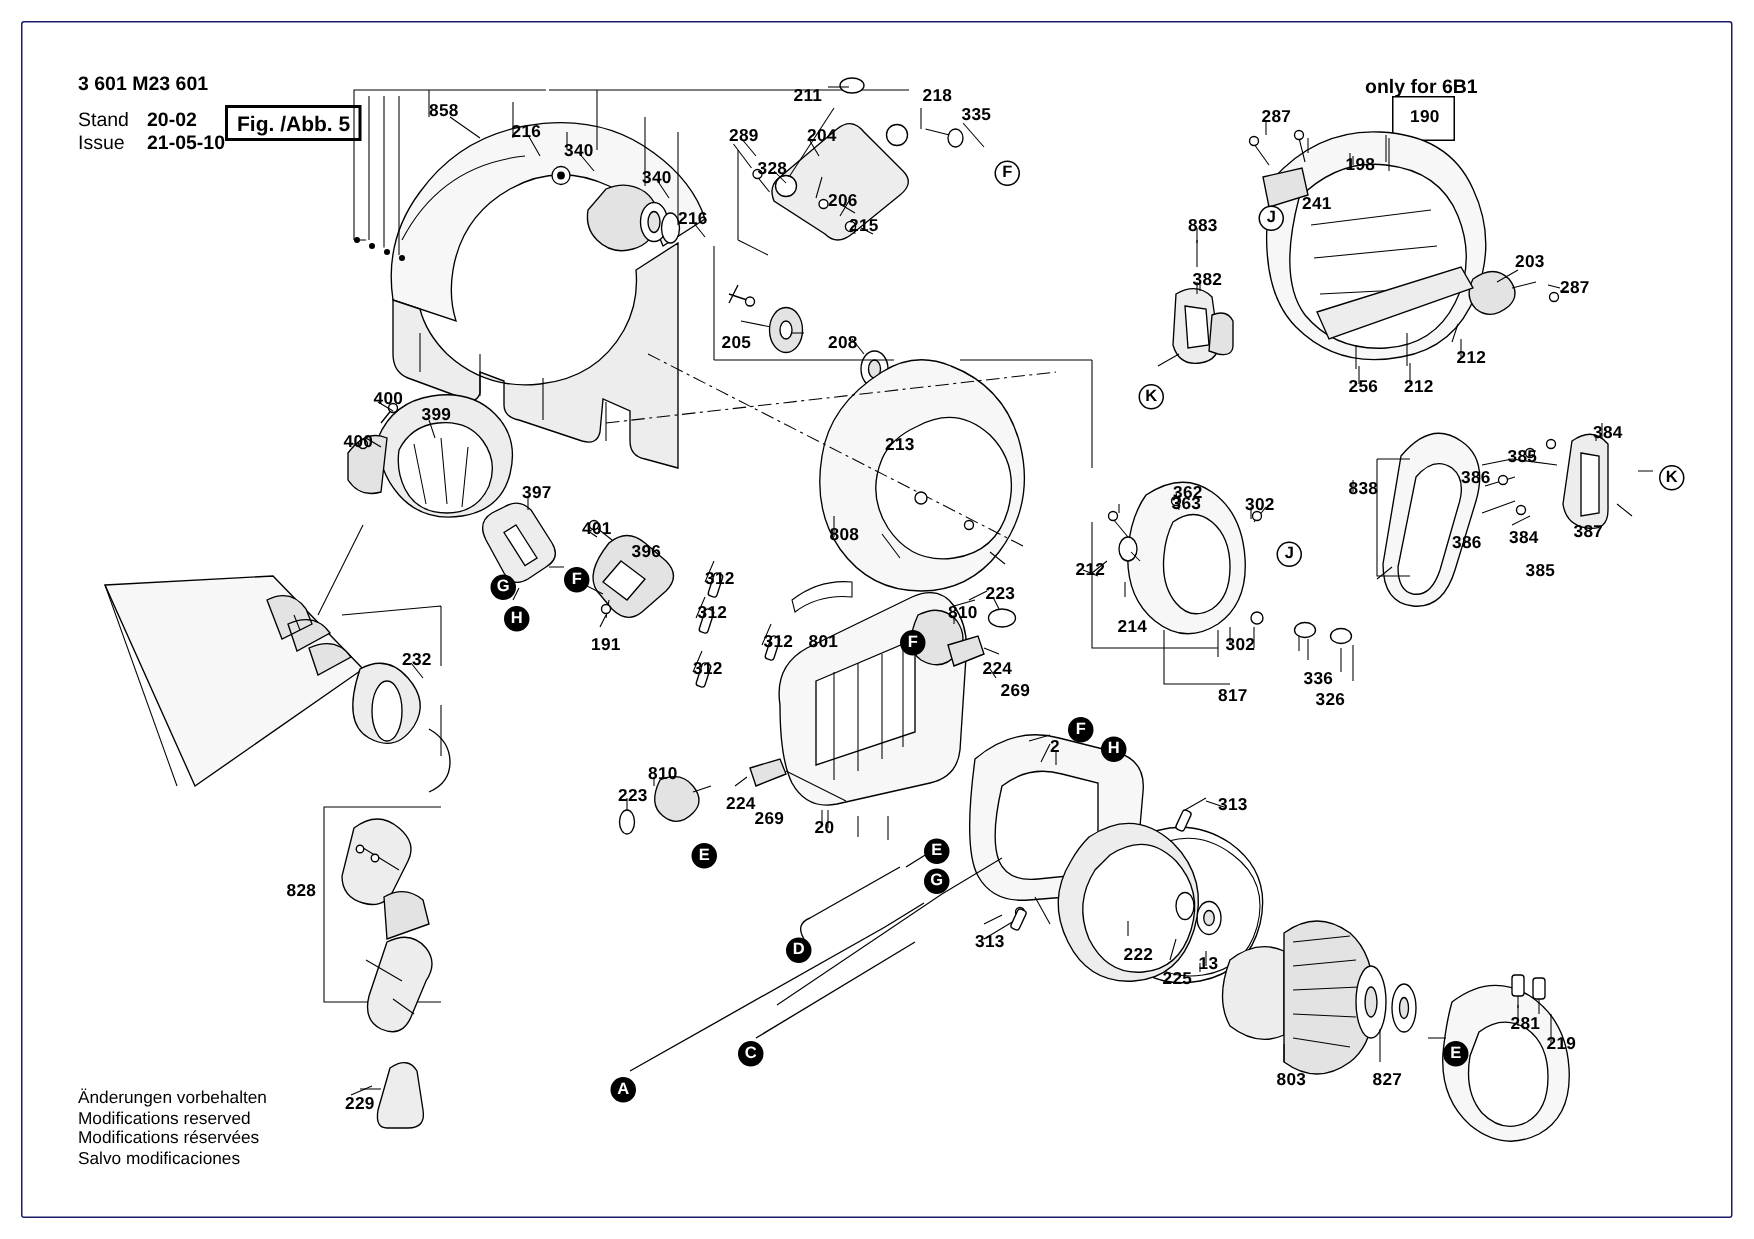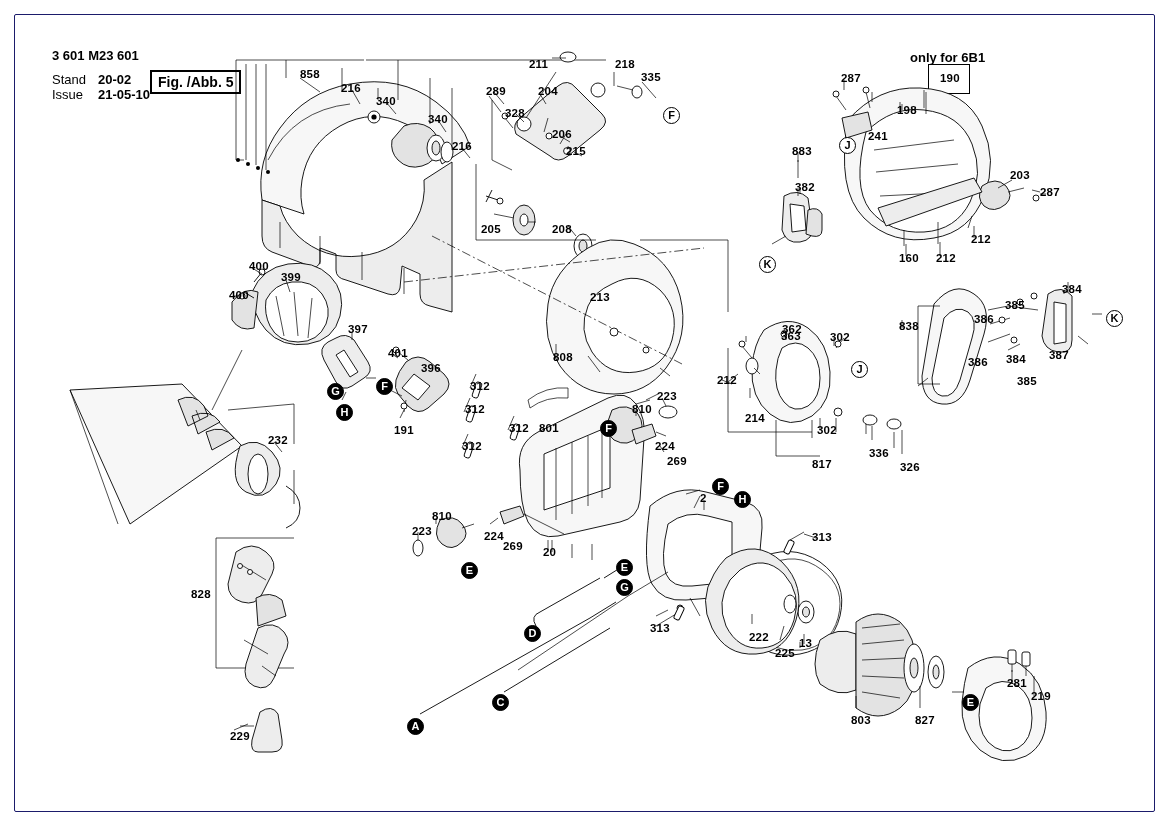--- a/index.html
+++ b/index.html
@@ -88,20 +88,26 @@
 
   <div class="hdr b" style="left:52px; top:48px;">3 601 M23 601</div>
   <div class="hdr" style="left:52px; top:72px;">Stand</div>
   <div class="hdr" style="left:52px; top:87px;">Issue</div>
   <div class="hdr b" style="left:98px; top:72px;">20-02</div>
   <div class="hdr b" style="left:98px; top:87px;">21-05-10</div>
   <div class="figbox" style="left:150px; top:70px;">Fig. /Abb. 5</div>
   <div class="hdr b" style="left:910px; top:50px;">only for 6B1</div>
   <div class="onlybox" style="left:928px; top:64px; width:42px; height:30px;"></div>
 
+  <div class="footer" style="left:52px; top:726px;">
+    <div>Änderungen vorbehalten</div>
+    <div>Modifications reserved</div>
+    <div>Modifications réservées</div>
+    <div>Salvo modificaciones</div>
+  </div>
 
   <svg class="art" viewBox="0 0 1169 826">
 
     <g>
       <path class="bodyfill" d="M262 200 q-6 -40 18 -72 q26 -36 70 -44 q50 -9 86 18 q26 19 34 44 l-28 18 q-10 -28 -36 -40 q-34 -16 -66 2 q-32 18 -38 54 q-3 18 2 34 z"></path>
       <path class="bodyfill2" d="M262 200 l0 36 q0 12 10 16 l38 14 q8 3 10 -4 l0 -14 l16 6 l0 16 q0 8 10 10 l42 14 q10 3 12 -6 l2 -22 l18 8 l0 20 q0 10 10 12 l22 6 l0 -150 l-28 18 q2 22 -8 40 q-18 32 -56 36 q-36 4 -62 -20 q-14 -14 -18 -30 z"></path>
       <path class="lk" d="M280 222 l0 26 M320 236 l0 28 M362 252 l0 28 M404 268 l0 26"></path>
       <path class="lk" d="M268 160 q26 -50 82 -56"></path>
       <circle cx="374" cy="117" r="6" class="white"></circle>
       <circle cx="374" cy="117" r="2.6" class="pt"></circle>
@@ -360,21 +366,21 @@
       <path class="lk" d="M418 532 l0 8 M436 518 l0 6 M490 524 l8 -6 M548 540 l0 10"></path>
       <path class="lk" d="M704 500 l0 10 M816 538 l-12 -4 M656 616 l12 -6"></path>
       <path class="lk" d="M752 624 l0 -10 M780 640 l4 -14 M804 644 l0 -10"></path>
       <path class="lk" d="M856 708 l0 -12 M920 708 l0 -22 M1012 684 l0 -14 M1034 696 l0 -20"></path>
       <path class="lk" d="M234 730 l14 -6"></path>
       <path class="lk" d="M844 80 l0 10 M872 92 l0 10 M902 110 l0 -6"></path>
     </g>
   </svg>
 
   <div id="callout-layer">
-      <div class="lbl" style="left: 300px; top: 68px;">858</div>
+      <div class="lbl" style="left: 286px; top: 68px;">858</div>
       <div class="lbl" style="left: 341px; top: 82px;">216</div>
       <div class="lbl" style="left: 376px; top: 95px;">340</div>
       <div class="lbl" style="left: 428px; top: 113px;">340</div>
       <div class="lbl" style="left: 452px; top: 140px;">216</div>
       <div class="lbl" style="left: 529px; top: 58px;">211</div>
       <div class="lbl" style="left: 615px; top: 58px;">218</div>
       <div class="lbl" style="left: 641px; top: 71px;">335</div>
       <div class="lbl" style="left: 486px; top: 85px;">289</div>
       <div class="lbl" style="left: 538px; top: 85px;">204</div>
       <div class="lbl" style="left: 505px; top: 107px;">328</div>
@@ -419,31 +425,31 @@
       <div class="lbl" style="left: 191px; top: 588px;">828</div>
       <div class="lbl" style="left: 230px; top: 730px;">229</div>
       <div class="lbl" style="left: 841px; top: 72px;">287</div>
       <div class="lbl" style="left: 868px; top: 85px; margin-top: 45px;">241</div>
       <div class="lbl" style="left: 940px; top: 72px;">190</div>
       <div class="lbl" style="left: 897px; top: 104px;">198</div>
       <div class="lbl" style="left: 1010px; top: 169px;">203</div>
       <div class="lbl" style="left: 1040px; top: 186px;">287</div>
       <div class="lbl" style="left: 792px; top: 145px;">883</div>
       <div class="lbl" style="left: 795px; top: 181px;">382</div>
-      <div class="lbl" style="left: 899px; top: 252px;">160</div>
+      <div class="lbl" style="left: 899px; top: 252px;">256</div>
       <div class="lbl" style="left: 936px; top: 252px;">212</div>
       <div class="lbl" style="left: 971px; top: 233px;">212</div>
       <div class="lbl" style="left: 782px; top: 323px;">362</div>
       <div class="lbl" style="left: 781px; top: 330px;">363</div>
       <div class="lbl" style="left: 830px; top: 331px;">302</div>
       <div class="lbl" style="left: 717px; top: 374px;">212</div>
       <div class="lbl" style="left: 745px; top: 412px;">214</div>
       <div class="lbl" style="left: 817px; top: 424px;">302</div>
       <div class="lbl" style="left: 869px; top: 447px;">336</div>
-      <div class="lbl" style="left: 900px; top: 461px;">326</div>
+      <div class="lbl" style="left: 877px; top: 461px;">326</div>
       <div class="lbl" style="left: 812px; top: 458px;">817</div>
       <div class="lbl" style="left: 899px; top: 320px;">838</div>
       <div class="lbl" style="left: 1062px; top: 283px;">384</div>
       <div class="lbl" style="left: 1005px; top: 299px;">385</div>
       <div class="lbl" style="left: 974px; top: 313px;">386</div>
       <div class="lbl" style="left: 968px; top: 356px;">386</div>
       <div class="lbl" style="left: 1006px; top: 353px;">384</div>
       <div class="lbl" style="left: 1017px; top: 375px;">385</div>
       <div class="lbl" style="left: 1049px; top: 349px;">387</div>
     </div>

